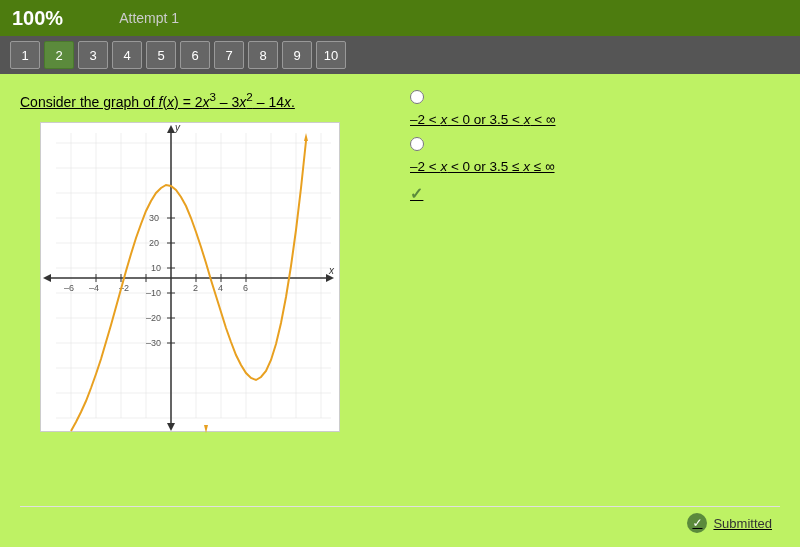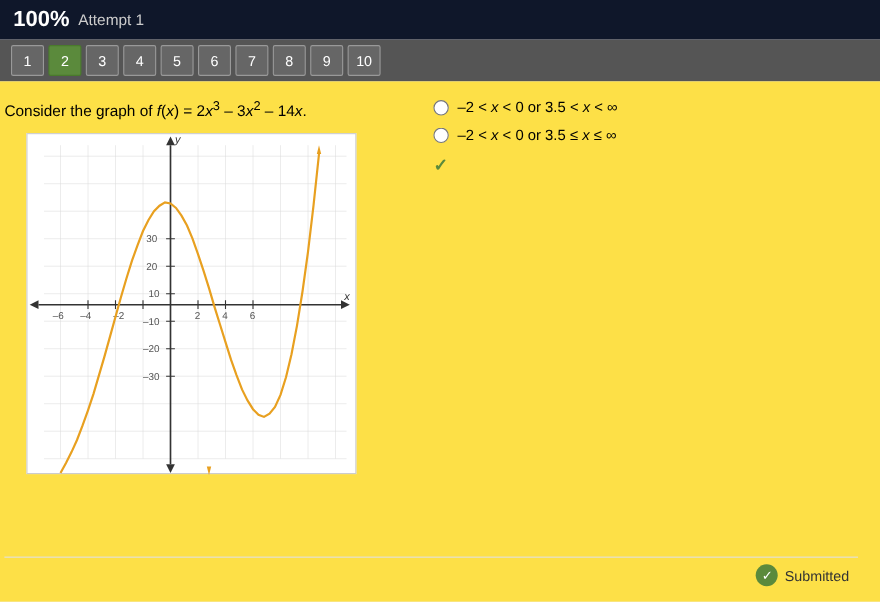--- a/index.html
+++ b/index.html
@@ -1,35 +1,36 @@
 <!DOCTYPE html>
 <html><head>
   <meta charset="utf-8">
   <style>
     * { box-sizing: border-box; margin: 0; padding: 0; }
     body { font-family: Arial, sans-serif; background: #f0f0f0; width: 800px; height: 547px; overflow: hidden; }
 
     
     #top-bar {
-      background: #0f172a;
+      background: #4d7c0f;
       color: white;
       display: flex;
       align-items: center;
       padding: 6px 12px;
       height: 36px;
     }
     #score {
       font-size: 20px;
       font-weight: bold;
       color: white;
       margin-right: 8px;
     }
     #attempt-label {
       font-size: 14px;
       color: #ccc;
+      margin-left: 48px;
     }
 
     
     #nav-bar {
       background: #555;
       display: flex;
       align-items: center;
       padding: 5px 10px;
       height: 38px;
       gap: 4px;
@@ -47,26 +48,27 @@
       justify-content: center;
       border-radius: 2px;
     }
     .nav-btn.active {
       background: #5b8a3c;
       border-color: #4a7a2c;
     }
 
     
     #main {
-      background: #fde047;
+      background: #bef264;
       margin: 0;
-      padding: 16px 20px 10px 4px;
+      padding: 16px 20px 10px 20px;
       height: calc(547px - 36px - 38px);
       display: flex;
       flex-direction: column;
+      text-decoration: underline;
     }
 
     #content-area {
       display: flex;
       flex-direction: row;
       flex: 1;
     }
 
     
     #left-panel {
@@ -94,24 +96,25 @@
       padding-left: 10px;
     }
     #question-text-right {
       font-size: 14px;
       margin-bottom: 14px;
       line-height: 1.4;
     }
 
     .option-row {
       display: flex;
-      align-items: center;
+      align-items: flex-start;
       margin-bottom: 10px;
       font-size: 13.5px;
       gap: 8px;
+      flex-direction: column;
     }
     .option-row input[type="radio"] {
       margin: 0;
       width: 14px;
       height: 14px;
     }
     .option-row.correct-answer {
       color: #333;
     }
     .checkmark {

